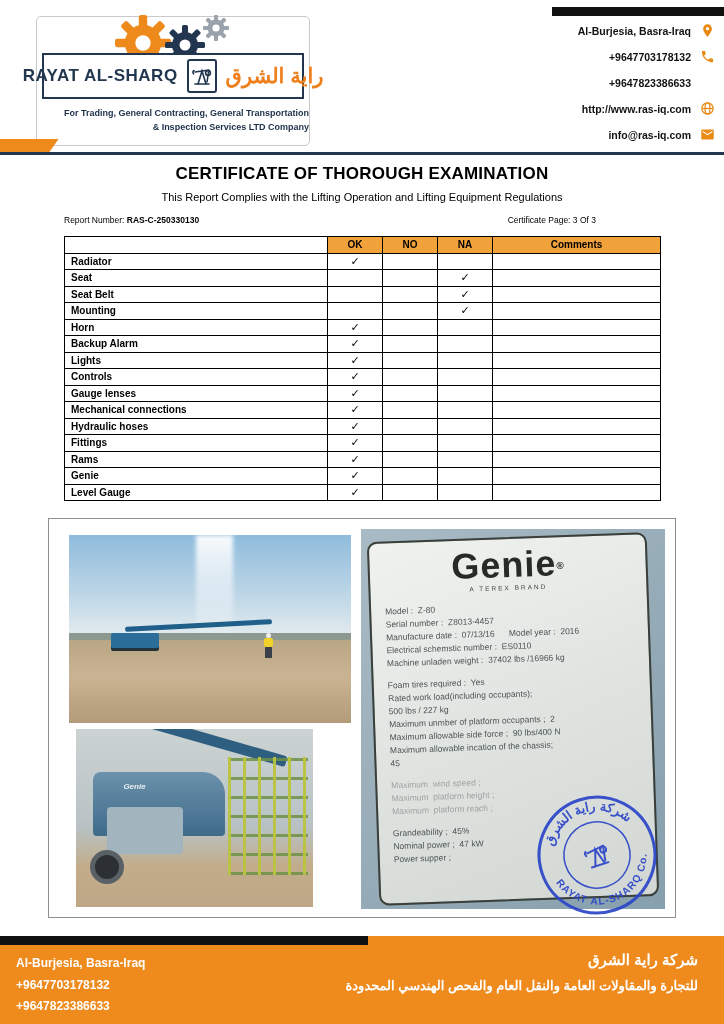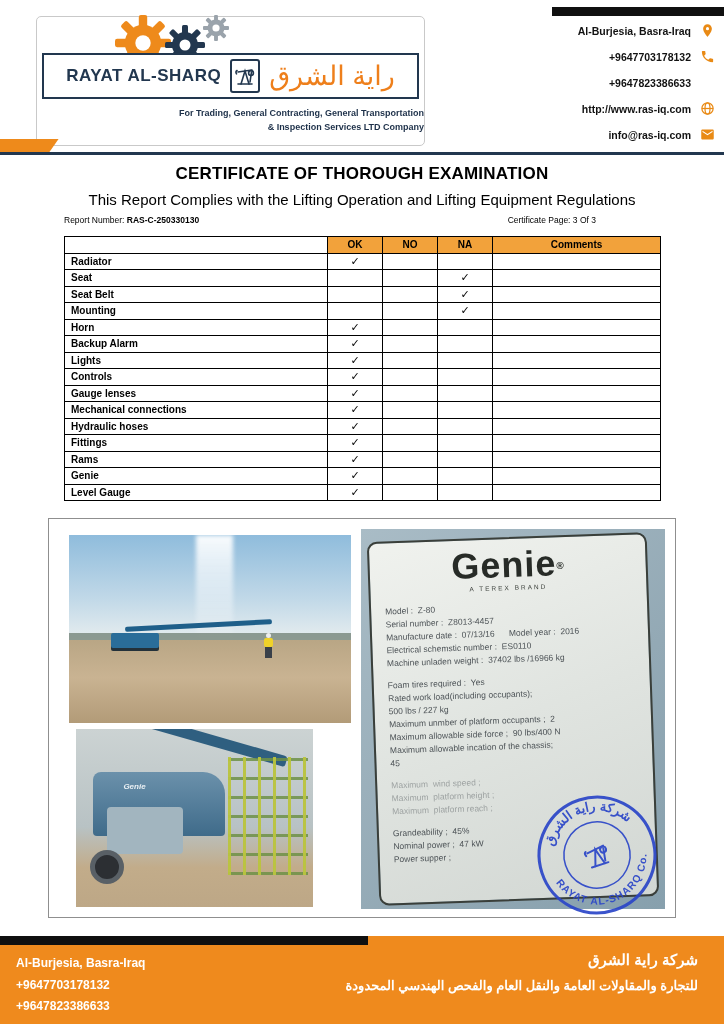--- a/index.html
+++ b/index.html
@@ -2,47 +2,47 @@
 <html><head>
 <meta charset="utf-8">
 <style>
   * { margin:0; padding:0; box-sizing:border-box; }
   body { font-family:"Liberation Sans", sans-serif; background:#ffffff; }
   .page { position:relative; width:724px; height:1024px; background:#fff; overflow:hidden; }
 
   
   .top-black-bar { position:absolute; top:7px; right:0; width:172px; height:9px; background:#101010; }
 
-  .logo-box { position:absolute; left:36px; top:16px; width:389px; height:130px; border:1px solid #c9c9c9; border-radius:5px; }
+  .logo-box { position:absolute; left:36px; top:16px; width:274px; height:130px; border:1px solid #c9c9c9; border-radius:5px; }
   .gear { position:absolute; }
   .gear.g1 { left:78px;  top:-2px; width:56px; height:56px; }
   .gear.g2 { left:128px; top:8px;  width:40px; height:40px; }
   .gear.g3 { left:166px; top:-2px; width:26px; height:26px; }
 
   .name-band { position:absolute; left:5px; right:5px; top:36px; height:46px; background:#fff;
                border:2px solid #22374F; display:flex; align-items:center; justify-content:center; gap:9px; }
   .brand-en { color:#22374F; font-weight:bold; font-size:17px; letter-spacing:.5px; white-space:nowrap; }
-  .brand-ar { color:#ee7f1b; font-weight:normal; font-size:27px; white-space:nowrap; }
+  .brand-ar { color:#ee7f1b; font-weight:bold; font-size:21px; white-space:nowrap; }
   .emblem { width:30px; height:34px; border:2px solid #22374F; border-radius:3px;
             display:flex; align-items:center; justify-content:center; background:#fff; flex:0 0 auto; }
   .tagline { position:absolute; left:0; right:0; top:90px; text-align:right; color:#1d3049;
              font-weight:bold; font-size:9px; line-height:1.55; }
 
   .contacts { position:absolute; top:22px; right:8px; display:flex; flex-direction:column; gap:9px; align-items:flex-end; }
   .contact-row { display:flex; align-items:center; gap:8px; font-size:10.5px; font-weight:bold; color:#121212; }
   .contact-icon { width:17px; height:17px; display:flex; align-items:center; justify-content:center; flex:0 0 auto; }
 
   .orange-accent { position:absolute; top:139px; left:-10px; width:64px; height:13px;
                    background:#ee8a1b; transform:skewX(-35deg); }
   .header-divider { position:absolute; top:152px; left:0; width:724px; height:2.5px; background:#22374F; }
 
   
   .doc-title { position:absolute; top:164px; left:0; right:0; text-align:center;
                font-size:17px; font-weight:800; color:#000; letter-spacing:.2px; }
-  .doc-subtitle { position:absolute; top:191px; left:0; right:0; text-align:center; font-size:15px; color:#000; }
+  .doc-subtitle { position:absolute; top:191px; left:0; right:0; text-align:center; font-size:11px; color:#000; }
 
   
   .report-row { position:absolute; top:215px; left:64px; width:532px; display:flex;
                 justify-content:space-between; font-size:8.5px; color:#000; }
   .report-row b { font-weight:bold; }
 
   
   .inspection-table { position:absolute; top:236px; left:64px; width:596px; border-collapse:collapse; table-layout:fixed; }
   .inspection-table th, .inspection-table td { border:1px solid #000; font-size:10px; height:16.5px; padding:0 6px; overflow:hidden; }
   .inspection-table th.col { background:#F2A23B; font-weight:bold; text-align:center; }

